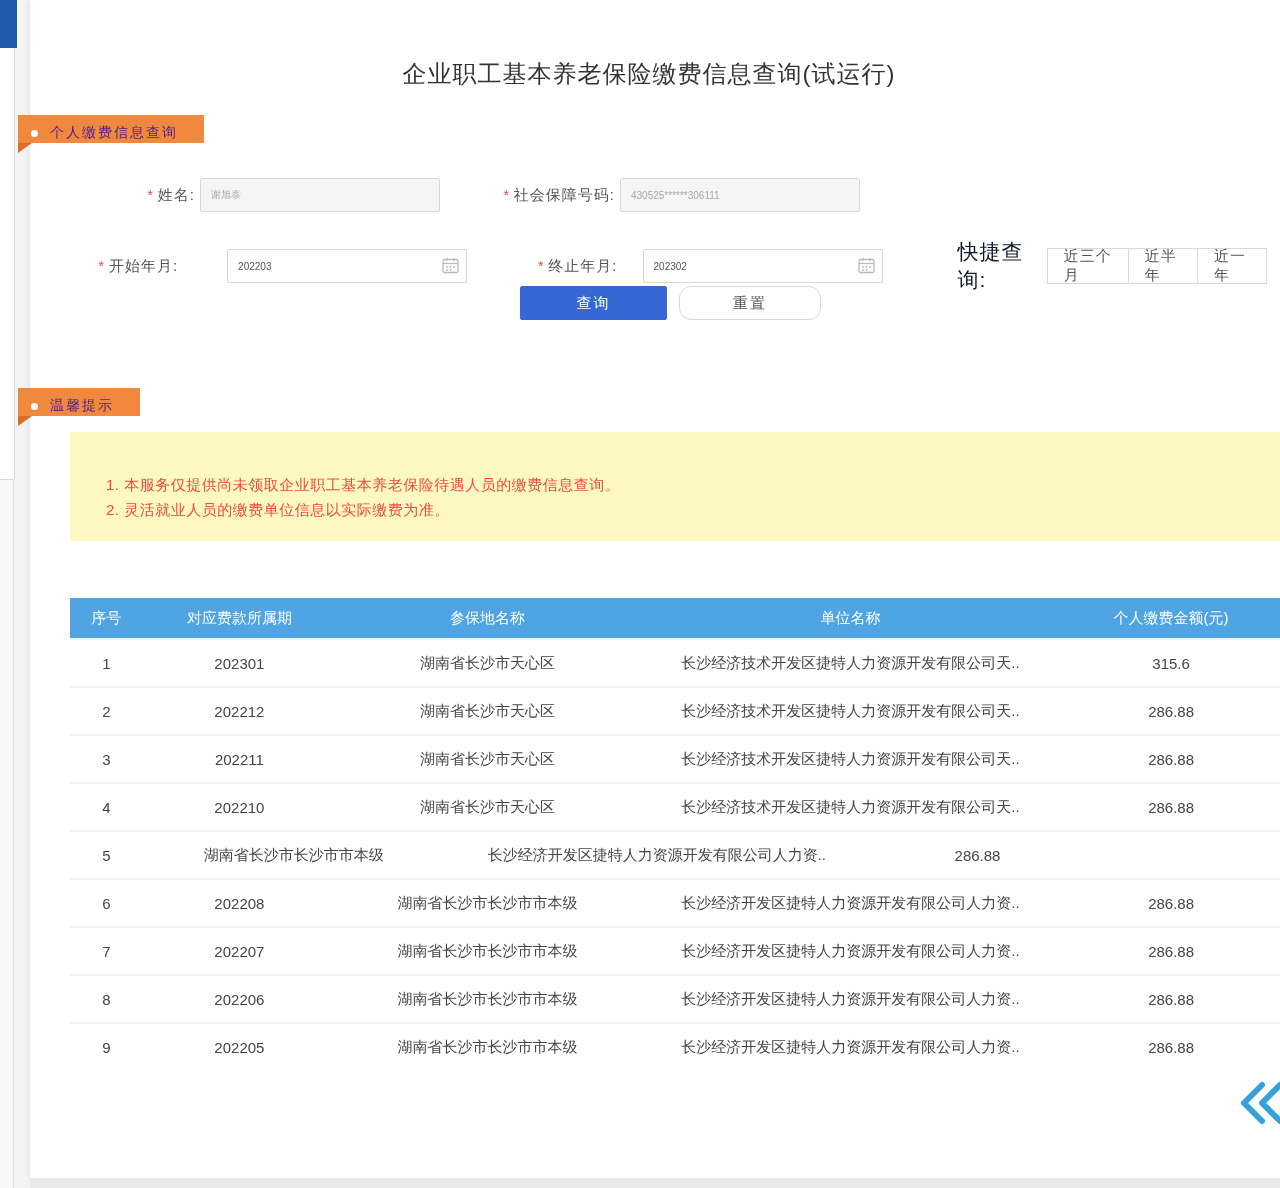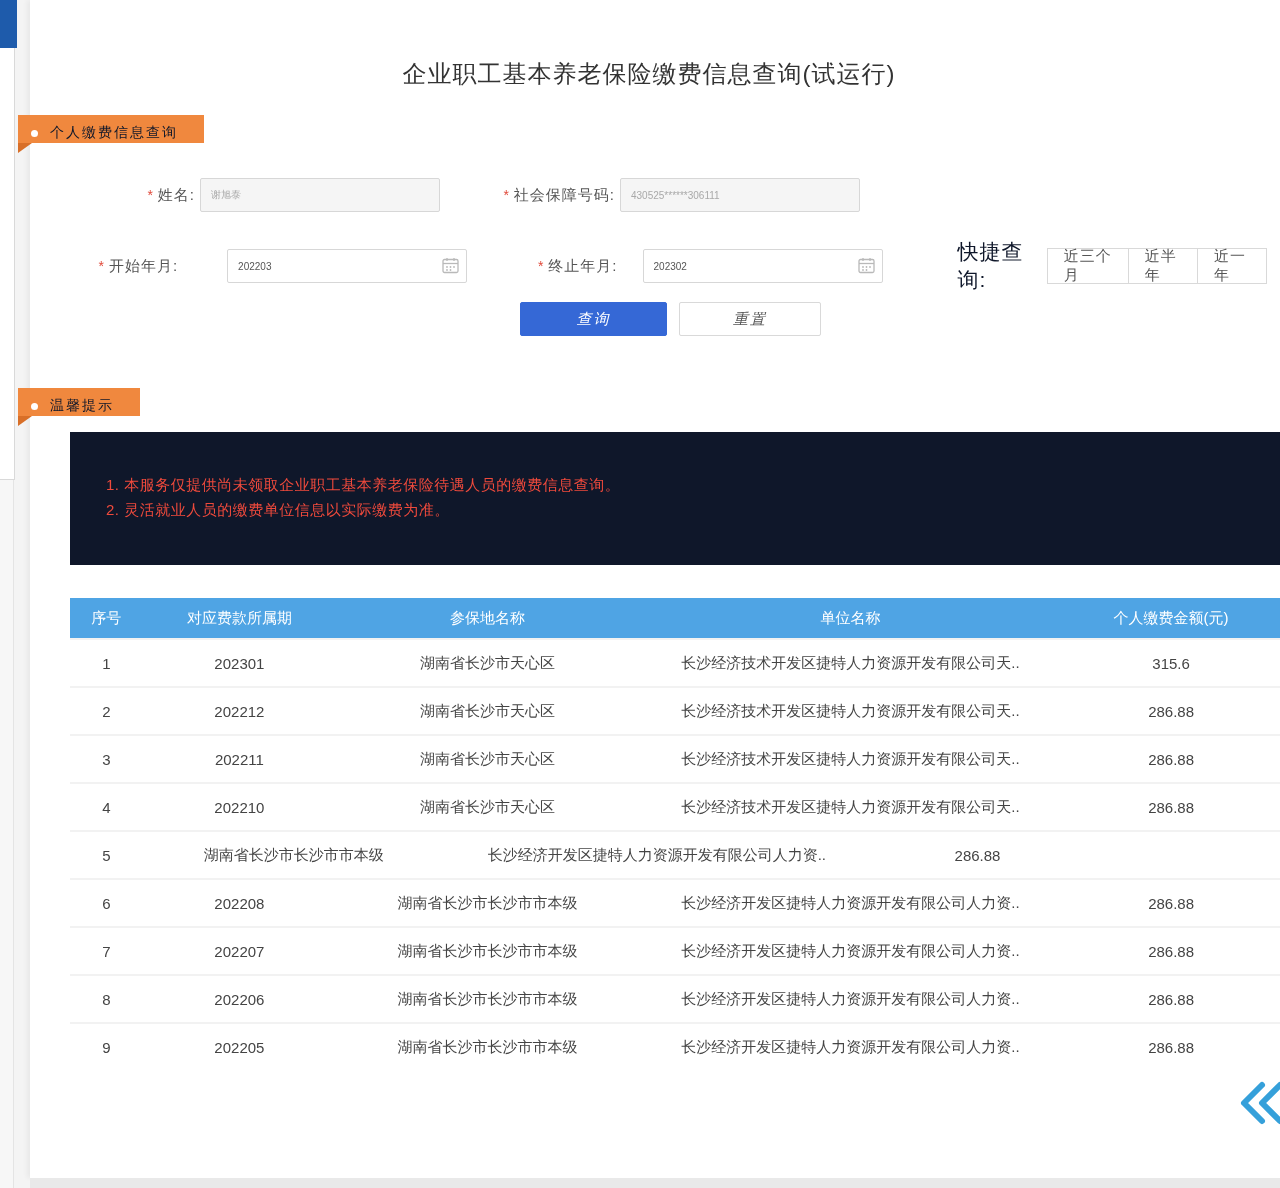--- a/index.html
+++ b/index.html
@@ -16,21 +16,21 @@
 
   
   .panel { position:absolute; left:30px; top:0; right:0; bottom:10px; background:#ffffff;
            box-shadow:-3px 0 5px rgba(0,0,0,0.05); }
   .bottom-strip { position:absolute; left:30px; right:0; bottom:0; height:10px; background:#e9e9e9; }
 
   .page-title { position:absolute; left:0; right:12px; top:58px; text-align:center;
                 font-size:24px; color:#333; letter-spacing:1px; }
 
   
-  .ribbon { position:absolute; left:18px; height:28px; background:#f0883e; color:#0f172a;
+  .ribbon { position:absolute; left:18px; height:28px; background:#f0883e; color:#4c1d95;
             display:flex; align-items:center; padding:8px 26px 0 13px; font-size:14px;
             letter-spacing:2px; z-index:5; }
   .ribbon .dot { width:7px; height:7px; border-radius:50%; background:#fff; margin-right:12px; }
   .ribbon .fold { position:absolute; left:0; top:100%; width:14px; height:10px;
                   background:#d86f28; clip-path:polygon(0 0,100% 0,0 100%); }
 
   
   .form-row { position:absolute; display:flex; align-items:center; }
   .flabel { font-size:15px; color:#555; text-align:right; letter-spacing:1px; }
   .req { color:#e0493a; margin-right:4px; font-size:14px; }
@@ -46,22 +46,22 @@
   .quick-btn { height:36px; padding:0 16px; background:#fff; border:1px solid #d9d9d9;
                font-size:15px; color:#555; display:flex; align-items:center; cursor:pointer;
                margin-left:-1px; letter-spacing:1px; }
 
   .btn { height:34px; display:flex; align-items:center; justify-content:center;
          font-size:15px; cursor:pointer; border-radius:2px; letter-spacing:2px; }
   .btn-primary { background:#3568d6; color:#fff; border:1px solid #3568d6; }
   .btn-plain   { background:#fff; color:#555; border:1px solid #d9d9d9; }
 
   
-  .notice { position:absolute; left:40px; right:0; top:432px; height:133px;
-            background:#0f172a; padding:40px 20px 0 36px; }
+  .notice { position:absolute; left:40px; right:0; top:432px; height:109px;
+            background:#fef9c3; padding:40px 20px 0 36px; }
   .notice p { font-size:15px; color:#ef4a3c; line-height:25px; letter-spacing:0.5px; }
 
   
   .table { position:absolute; left:40px; right:0; top:598px; }
   .tr { display:flex; width:100%; }
   .thead { background:#4fa4e4; height:40px; }
   .thead .td { color:#fff; font-size:15px; }
   .trow { height:48px; background:#fff; border-top:2px solid #f2f2f2; }
   .trow:first-of-type { border-top:none; }
   .td { display:flex; align-items:center; justify-content:center; font-size:15px;
@@ -134,23 +134,23 @@
         </span>
       </div>
       <div class="quick-label" style="margin-left:75px;">快捷查询:</div>
       <div class="quick-group" style="margin-left:10px;">
         <div class="quick-btn">近三个月</div>
         <div class="quick-btn">近半年</div>
         <div class="quick-btn">近一年</div>
       </div>
     </div>
 
-    <div class="form-row" style="left:490px; top:302px;font-style:italic;">
+    <div class="form-row" style="left:490px; top:286px;">
       <div class="btn btn-primary" style="width:147px;">查询</div>
-      <div class="btn btn-plain" style="width:142px; margin-left:12px;">重置</div>
+      <div class="btn btn-plain" style="width:142px; margin-left:12px;border-radius:12px;">重置</div>
     </div>
 
     <div class="notice">
       <p>1. 本服务仅提供尚未领取企业职工基本养老保险待遇人员的缴费信息查询。</p>
       <p>2. 灵活就业人员的缴费单位信息以实际缴费为准。</p>
     </div>
 
     <div class="table">
       <div class="tr thead">
         <div class="td c0">序号</div>

